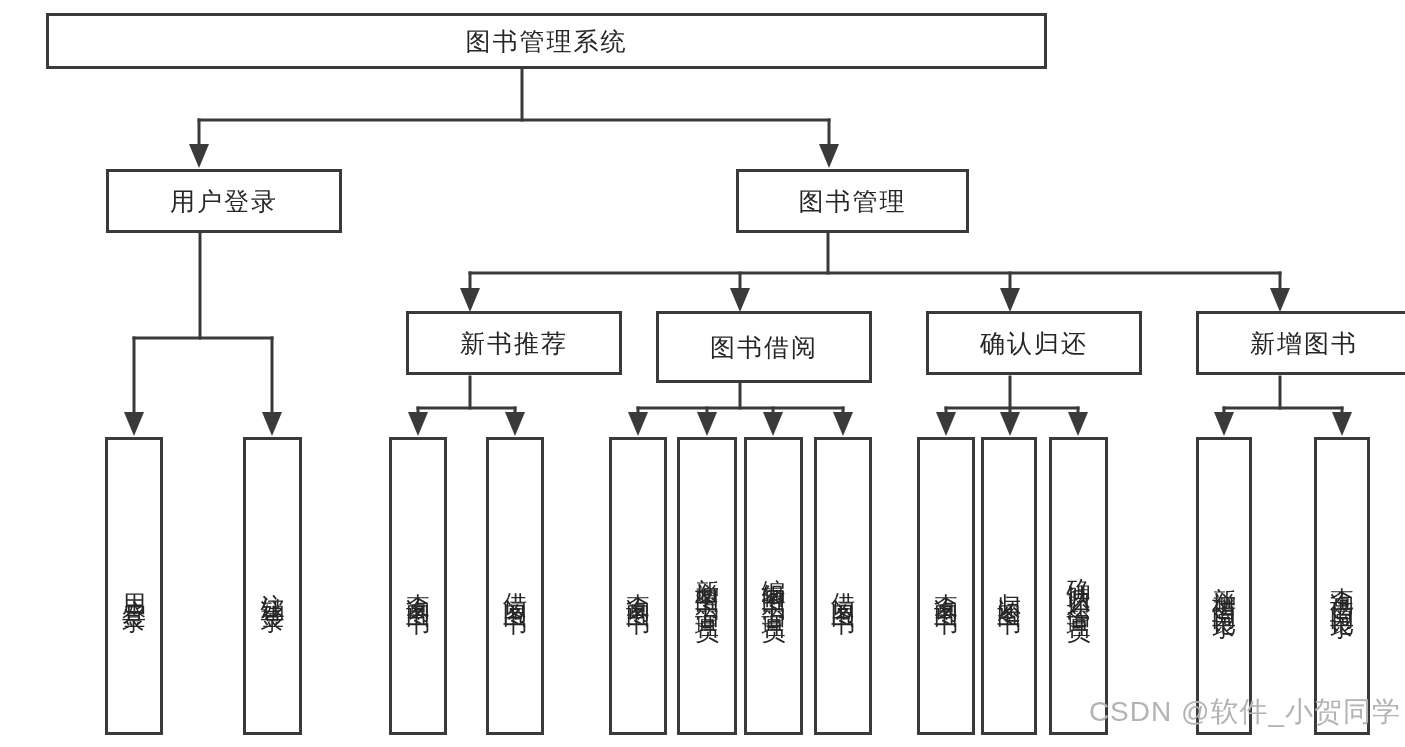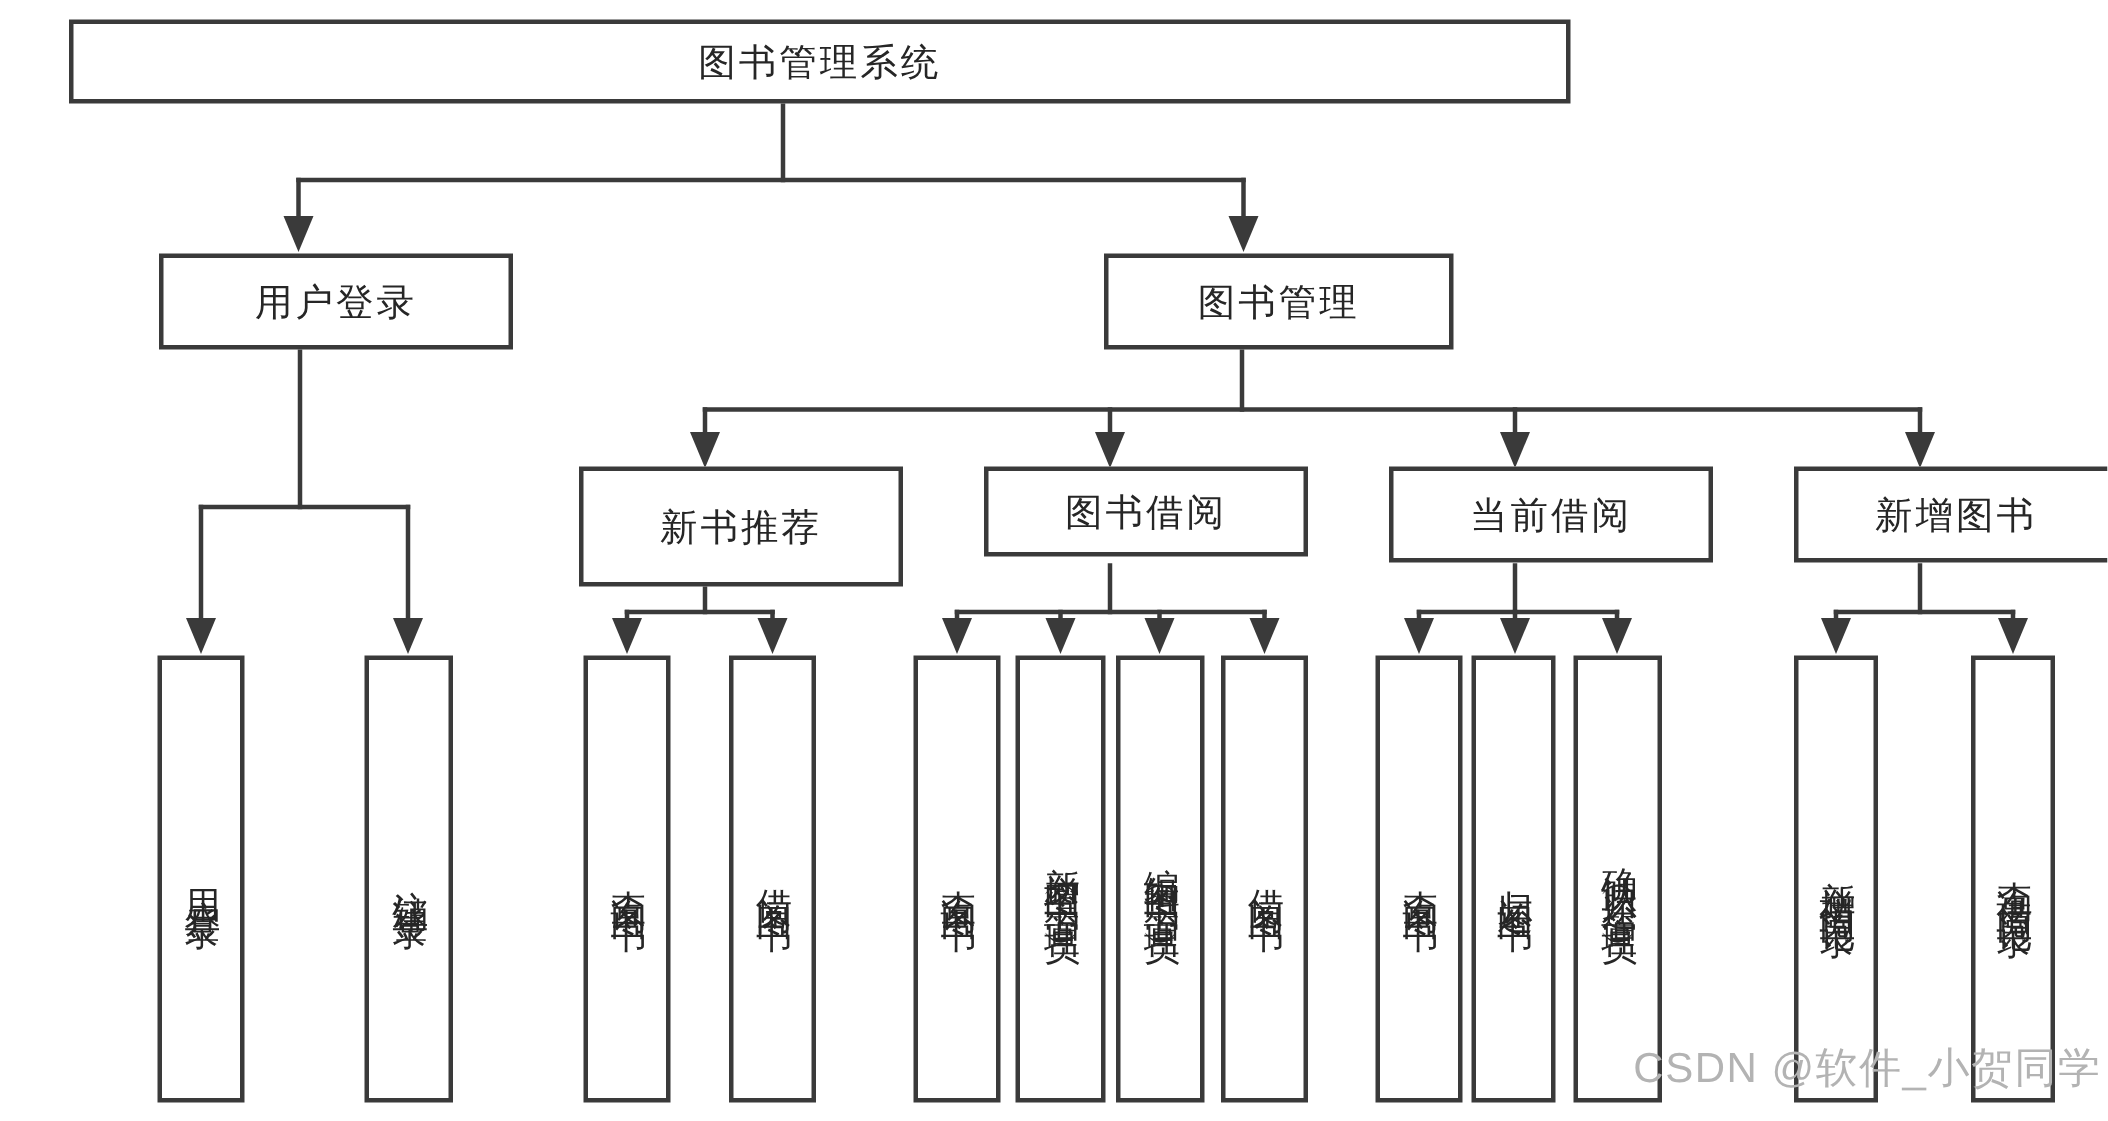--- a/index.html
+++ b/index.html
@@ -130,23 +130,23 @@
       <path d="M1214,412 L1234,412 L1224,436 Z"></path>
       <path d="M1332,412 L1352,412 L1342,436 Z"></path>
     </g>
   </svg>
 
   <div class="hnode" style="left:22px;top:13px;width:1001px;height:56px">图书管理系统</div>
 
   <div class="hnode" style="left:82px;top:169px;width:236px;height:64px">用户登录</div>
   <div class="hnode" style="left:712px;top:169px;width:233px;height:64px">图书管理</div>
 
-  <div class="hnode" style="left:362px;top:311px;width:216px;height:80px">新书推荐</div>
-  <div class="hnode" style="left:632px;top:311px;width:216px;height:60px">图书借阅</div>
-  <div class="hnode" style="left:902px;top:311px;width:216px;height:64px">当前借阅</div>
+  <div class="hnode" style="left:382px;top:311px;width:216px;height:64px">新书推荐</div>
+  <div class="hnode" style="left:632px;top:311px;width:216px;height:72px">图书借阅</div>
+  <div class="hnode" style="left:902px;top:311px;width:216px;height:64px">确认归还</div>
   <div class="hnode" style="left:1172px;top:311px;width:216px;height:64px">新增图书</div>
 
   <div class="vnode" style="left:105px">
     <span>用户登录</span>
   </div>
   <div class="vnode" style="left:243px;width:59px">
     <span>注销登录</span>
   </div>
 
   <div class="vnode" style="left:389px">

